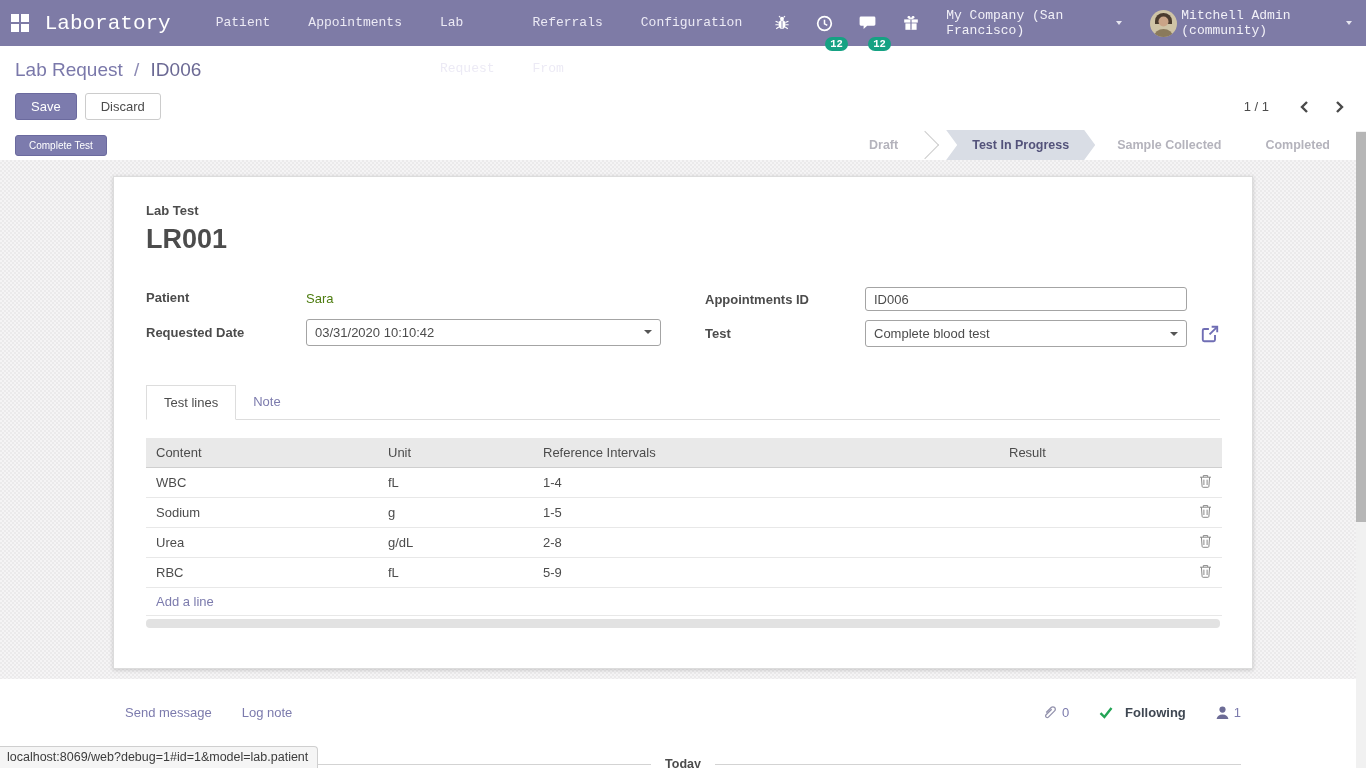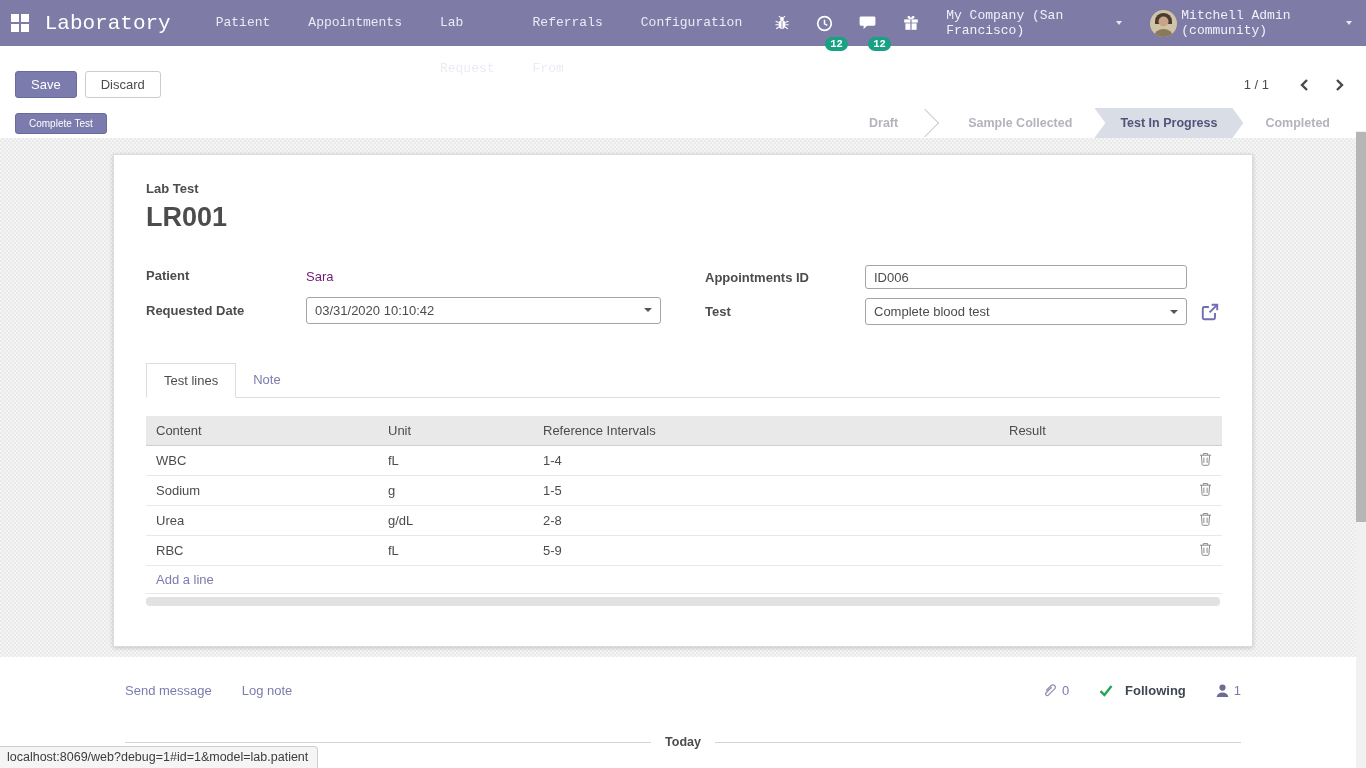--- a/index.html
+++ b/index.html
@@ -55,21 +55,21 @@
       linear-gradient(45deg, #ebeaeb 25%, transparent 25%, transparent 75%, #ebeaeb 75%);
     background-size:4px 4px; background-position:0 0, 2px 2px;
     padding:16px 0 10px; }
   .sheet { width:1140px; min-height:486px; margin:0 auto; background:#fff; border:1px solid #dcdcdc;
     box-shadow:0 1px 4px rgba(0,0,0,.18); padding:26px 32px 40px; }
   .sheet-label { font-size:13px; font-weight:bold; color:#4c4c4c; }
   .record-name { font-size:27px; font-weight:bold; color:#4c4c4c; margin-top:6px; margin-bottom:32px; }
   .field-grid { display:grid; grid-template-columns:1fr 1fr; column-gap:44px; }
   .field-group { display:grid; grid-template-columns:160px 1fr; row-gap:9px; align-items:center; }
   .field-label { font-size:13px; font-weight:bold; color:#4c4c4c; }
-  .field-link { font-size:13px; color:#701a75; cursor:pointer; }
+  .field-link { font-size:13px; color:#4d7c0f; cursor:pointer; }
   .o-input-wrap { position:relative; }
   .o-input { width:100%; height:27px; border:1px solid #a4a4a4; border-radius:3px; padding:2px 22px 2px 8px;
     font-size:13px; color:#4c4c4c; font-family:inherit; background:#fff; }
   .o-input.no-caret { padding-right:8px; height:24px; }
   .input-caret { position:absolute; right:9px; top:50%; margin-top:-2px; width:0; height:0;
     border-left:4px solid transparent; border-right:4px solid transparent; border-top:4.5px solid #555; pointer-events:none; }
   .value-with-icon { display:flex; align-items:center; gap:13px; }
   .value-with-icon .o-input-wrap { flex:1; }
   .ext-link { cursor:pointer; display:flex; align-items:center; }
 
@@ -171,20 +171,25 @@
             <path d="M4 27 a9.5 8 0 0 1 19 0 z" fill="#8a7a5c"></path>
           </svg>
         </span>
         <span>Mitchell Admin (community)</span>
         <span class="caret-down"></span>
       </div>
     </div>
   </nav>
 
   <div class="control-panel">
+    <div class="breadcrumb">
+      <span class="bc-link">Lab Request</span>
+      <span class="bc-sep">/</span>
+      <span class="bc-current">ID006</span>
+    </div>
     <div class="cp-buttons">
       <button class="btn btn-primary">Save</button>
       <button class="btn btn-default">Discard</button>
       <div class="pager">
         <span class="pager-count">1 / 1</span>
         <span class="pager-arrow">
           <svg width="10" height="14" viewBox="0 0 10 14">
             <polyline points="8,2 3,7 8,12" fill="none" stroke="#4a4a4a" stroke-width="2.4"></polyline>
           </svg>
         </span>
@@ -195,22 +200,22 @@
         </span>
       </div>
     </div>
   </div>
 
   <div class="status-row">
     <button class="btn-stat">Complete Test</button>
     <div class="statusbar">
       <div class="stage">Draft</div>
       <div class="stage-sep"></div>
+      <div class="stage active">Test In Progress</div>
       <div class="stage">Sample Collected</div>
-      <div class="stage active">Test In Progress</div>
       <div class="stage">Completed</div>
     </div>
   </div>
 
   <div class="form-bg">
     <div class="sheet">
       <div class="sheet-label">Lab Test</div>
       <div class="record-name">LR001</div>
 
       <div class="field-grid">

